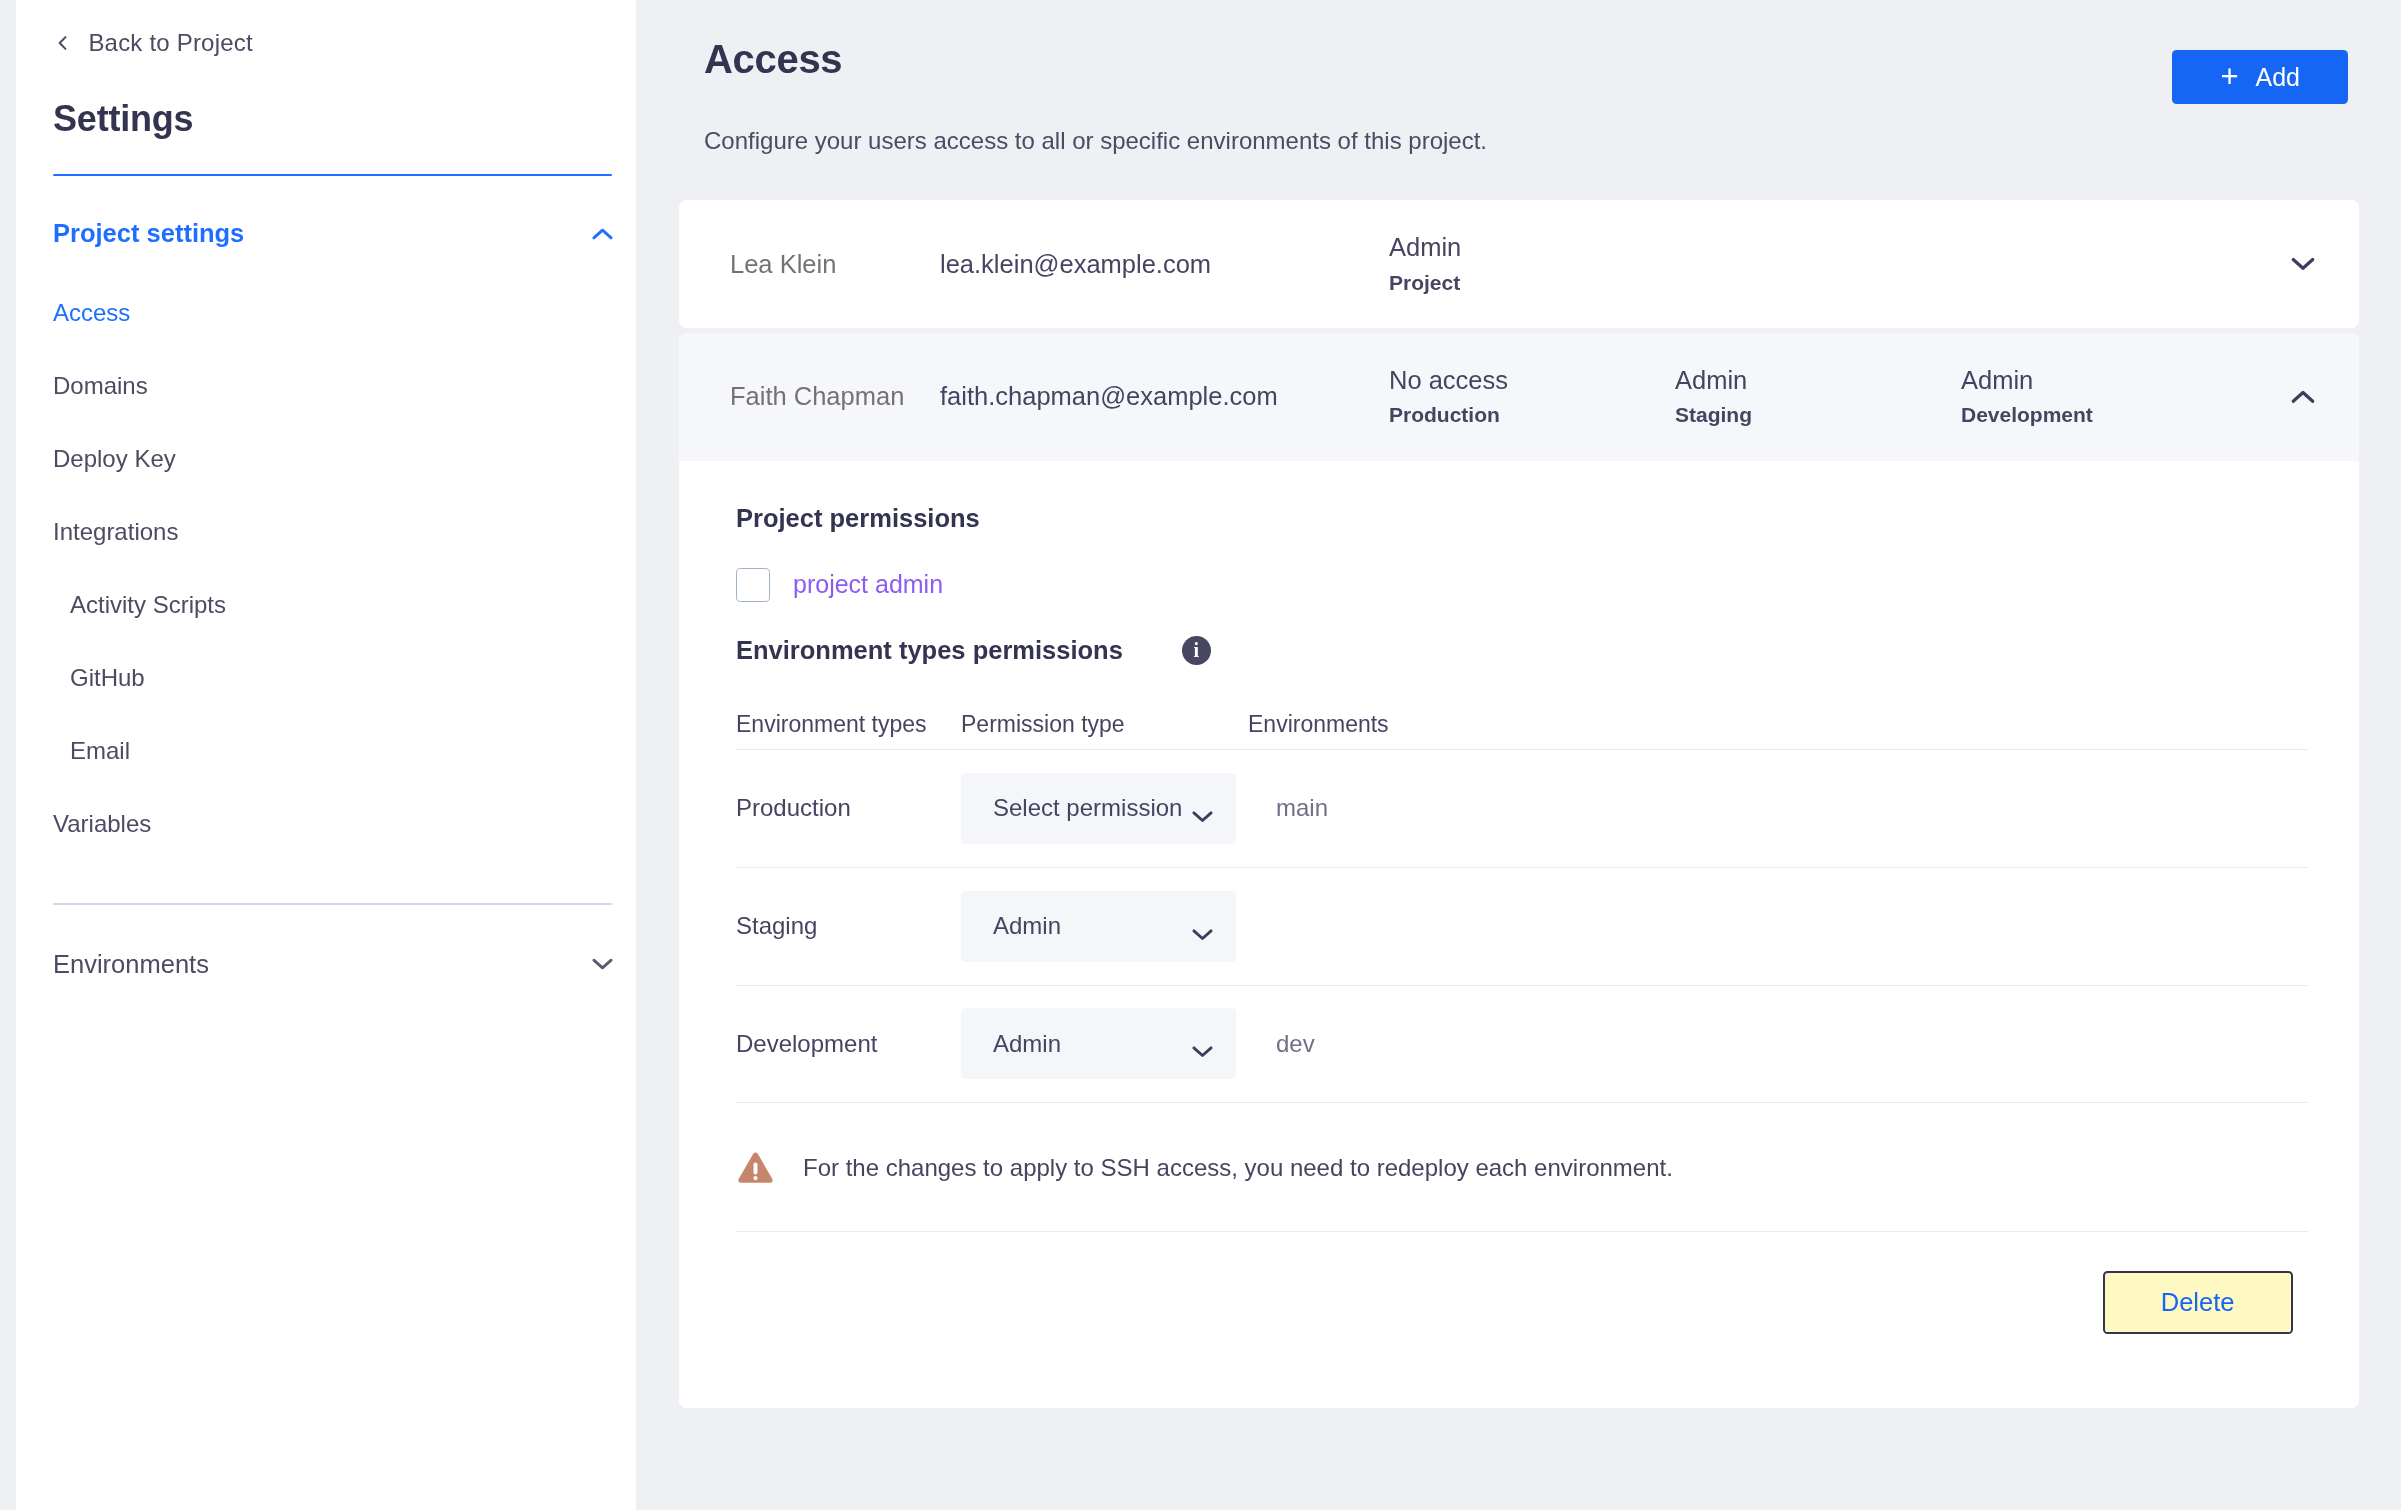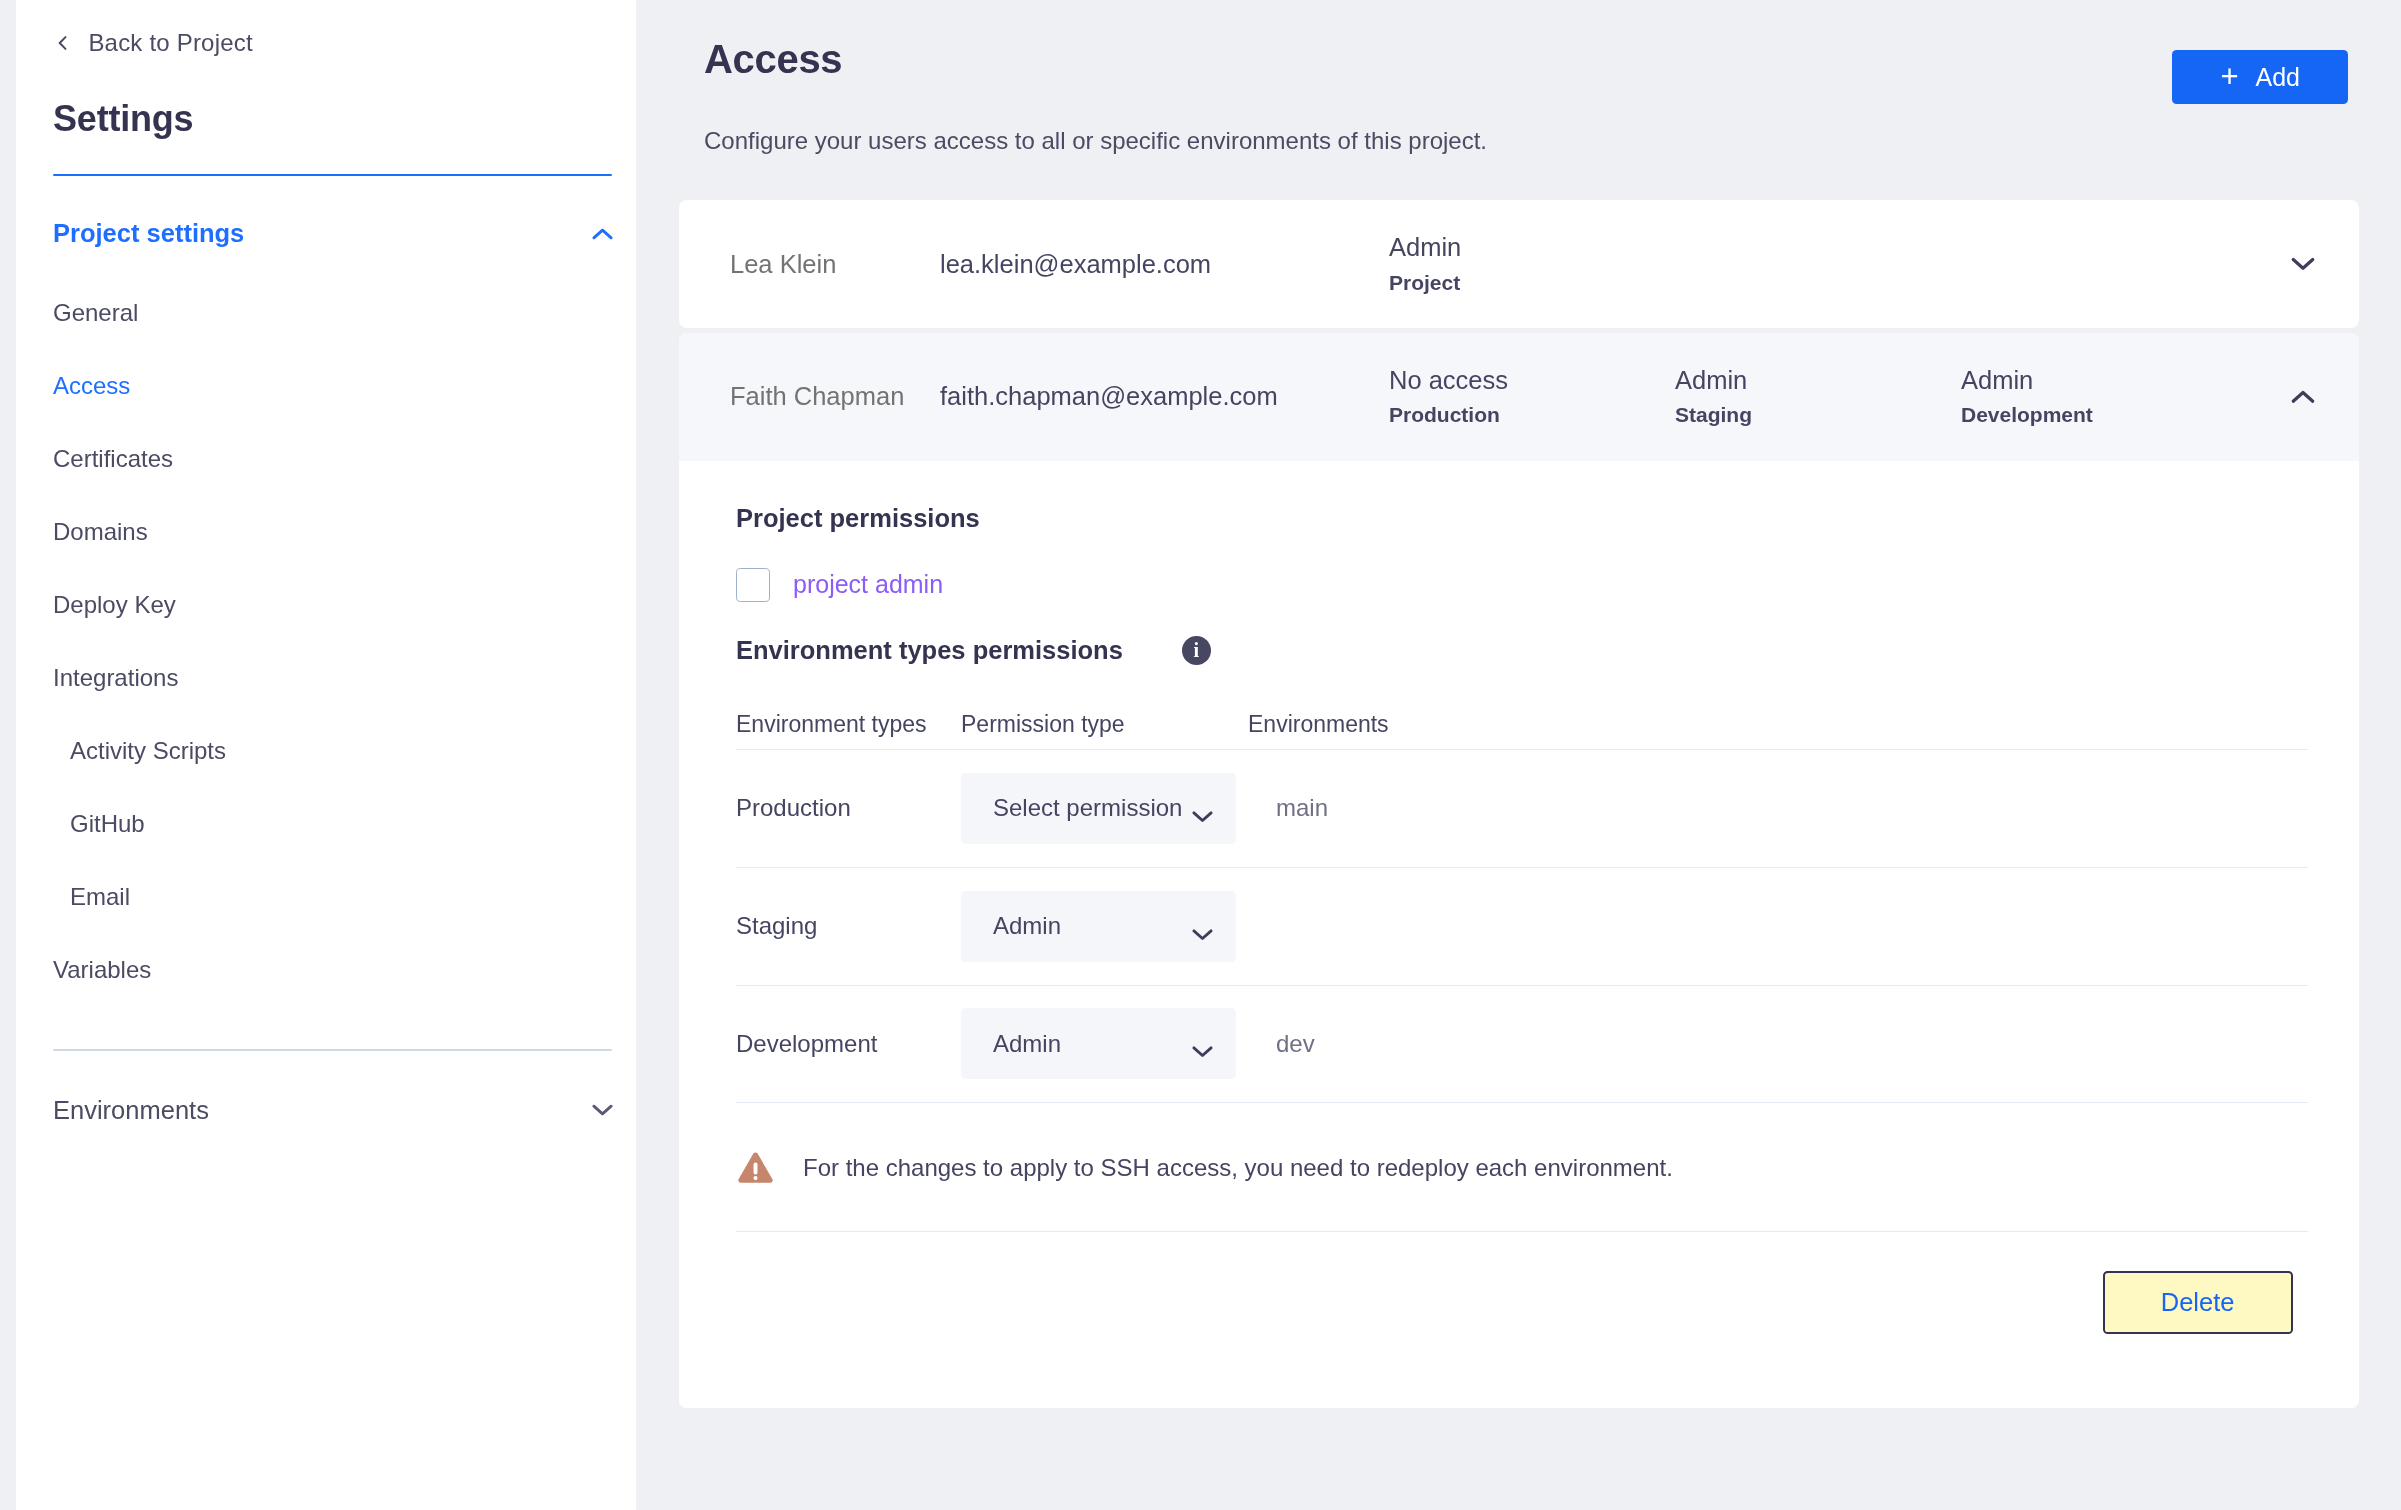--- a/index.html
+++ b/index.html
@@ -370,23 +370,21 @@
   <div class="side-rule"></div>
 
   <div id="project-settings-row">
     <span id="project-settings-label">Project settings</span>
     <svg class="caret" viewBox="0 0 24 14" fill="none" stroke="currentColor" stroke-width="3" stroke-linecap="round" stroke-linejoin="round">
         <polyline points="3 11 12 3 21 11"></polyline>
       </svg>
   </div>
 
   <div id="nav-list">
-      <div class="nav-item">General</div>
       <div class="nav-item active">Access</div>
-      <div class="nav-item">Certificates</div>
       <div class="nav-item">Domains</div>
       <div class="nav-item">Deploy Key</div>
       <div class="nav-item">Integrations</div>
       <div class="nav-item sub">Activity Scripts</div>
       <div class="nav-item sub">GitHub</div>
       <div class="nav-item sub">Email</div>
       <div class="nav-item">Variables</div>
     </div>
 
   <div class="side-rule faint"></div>

